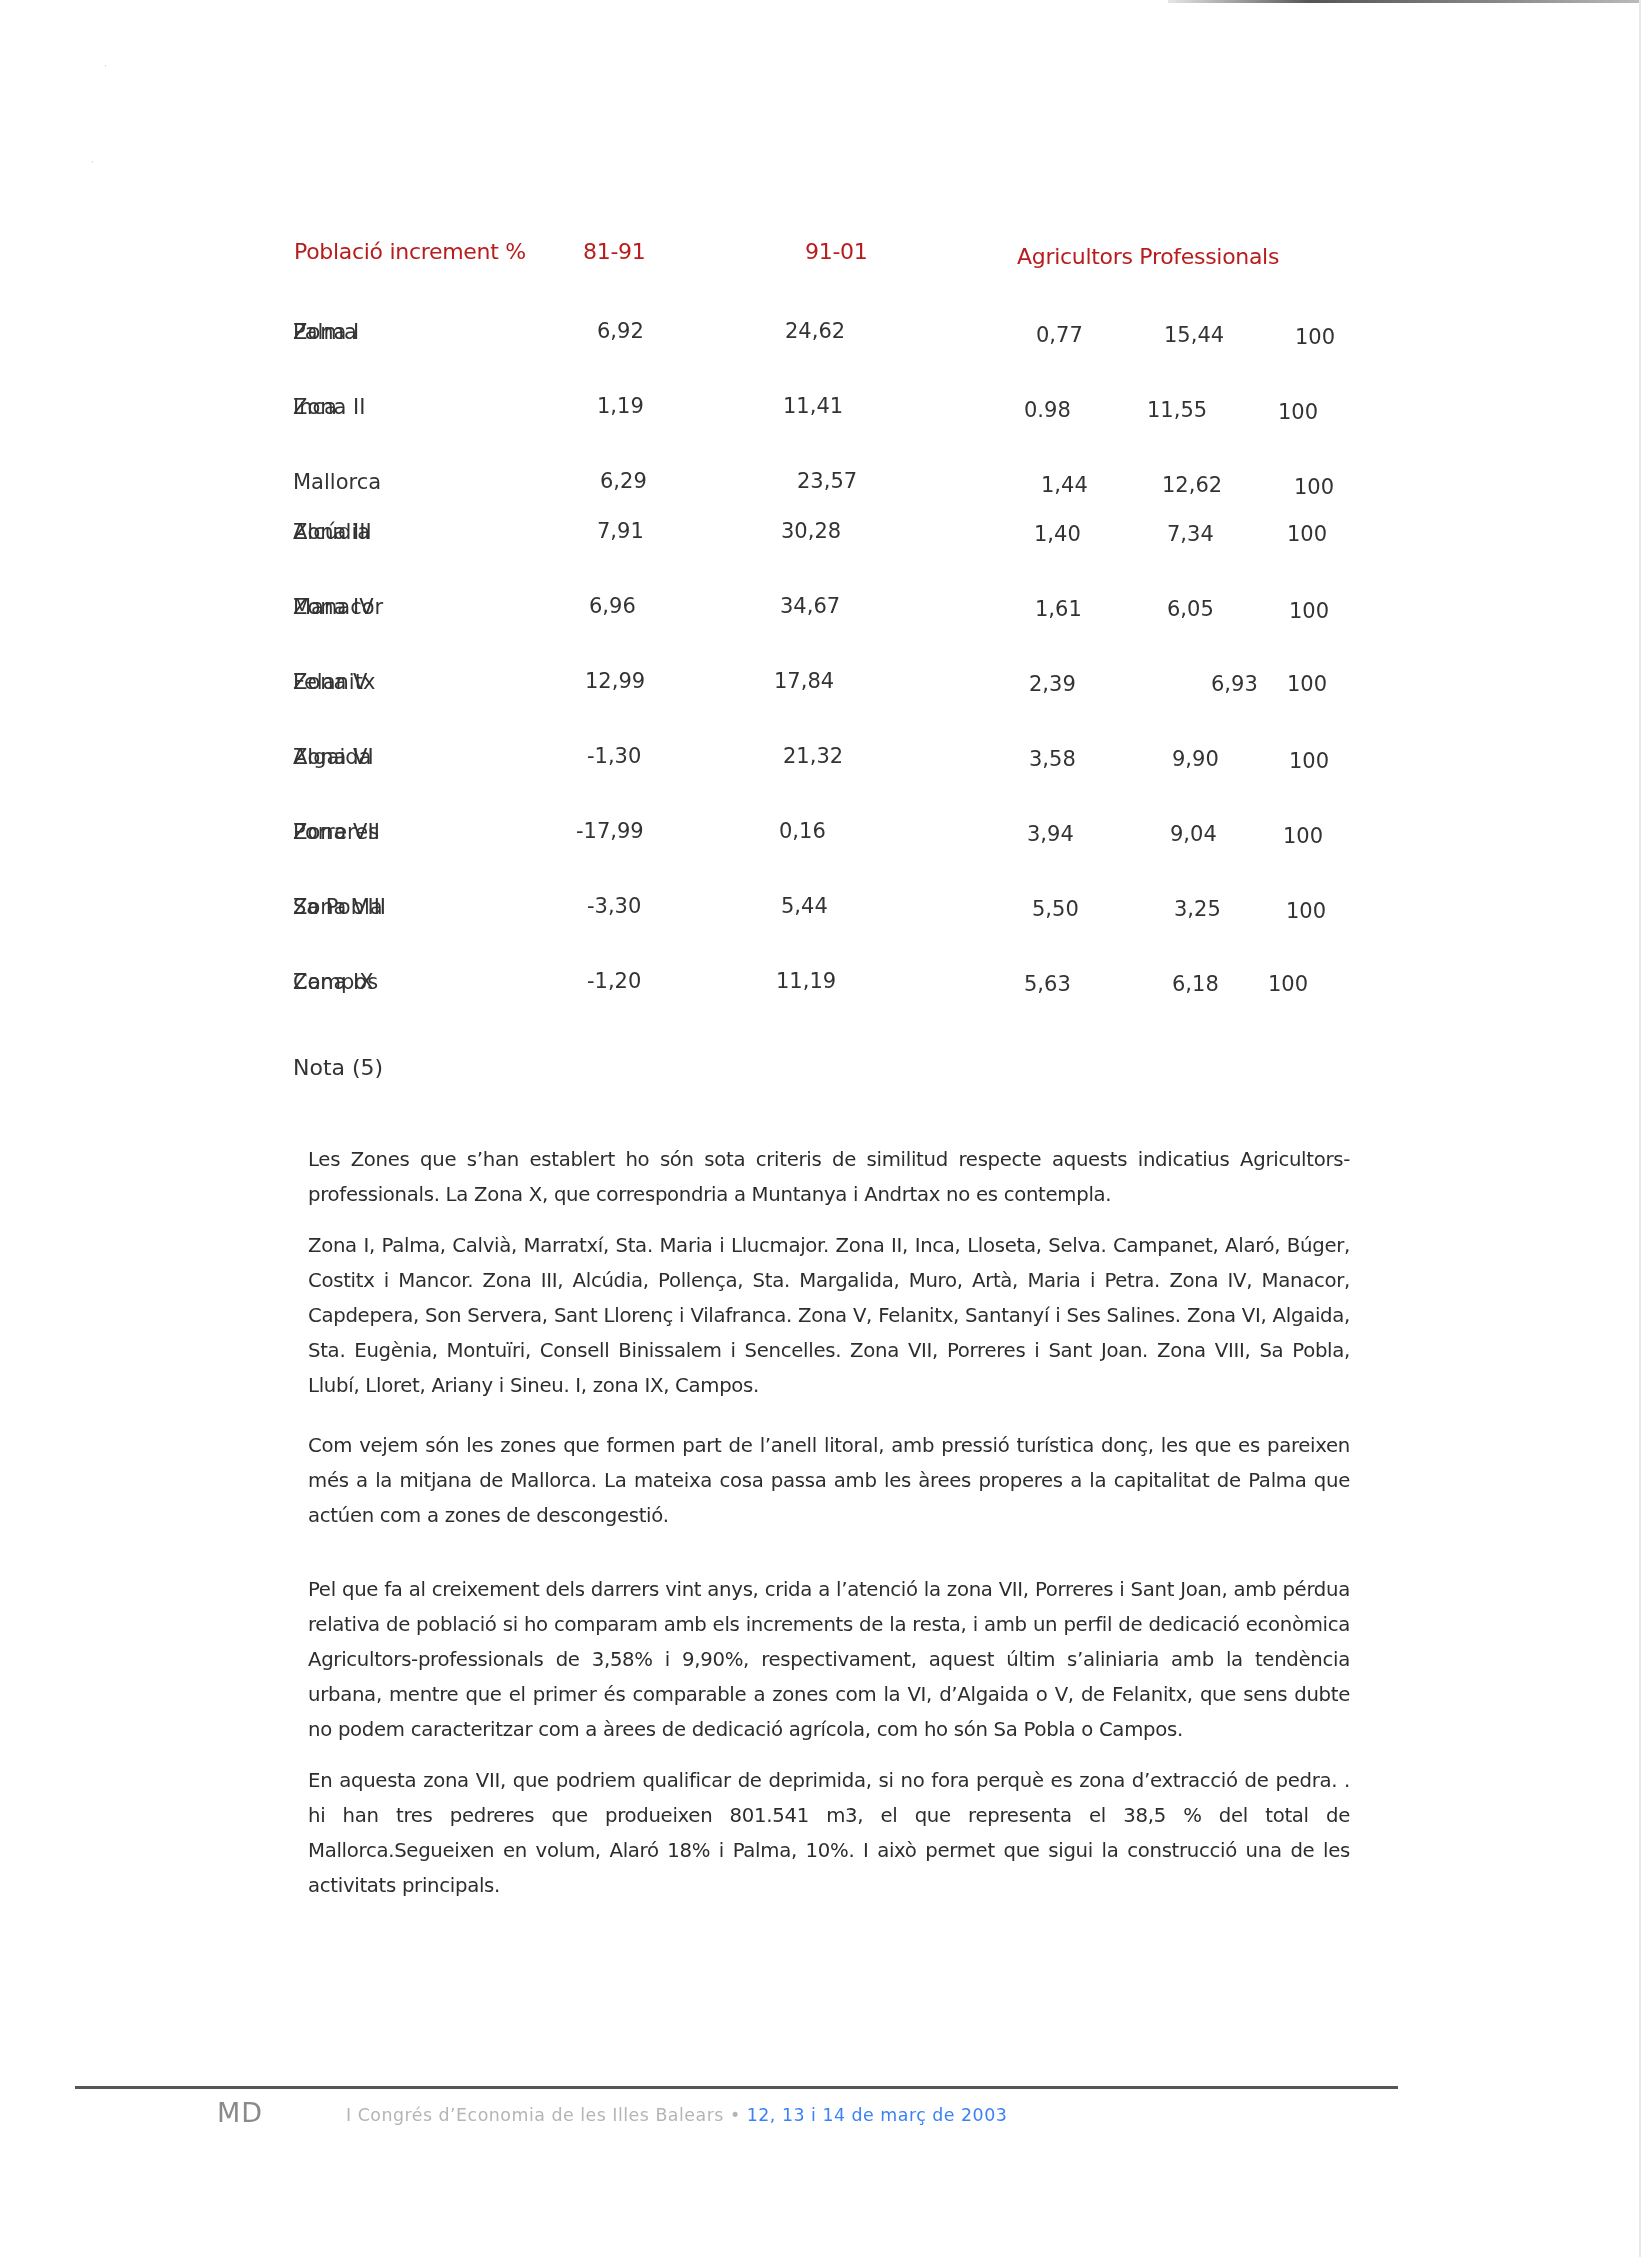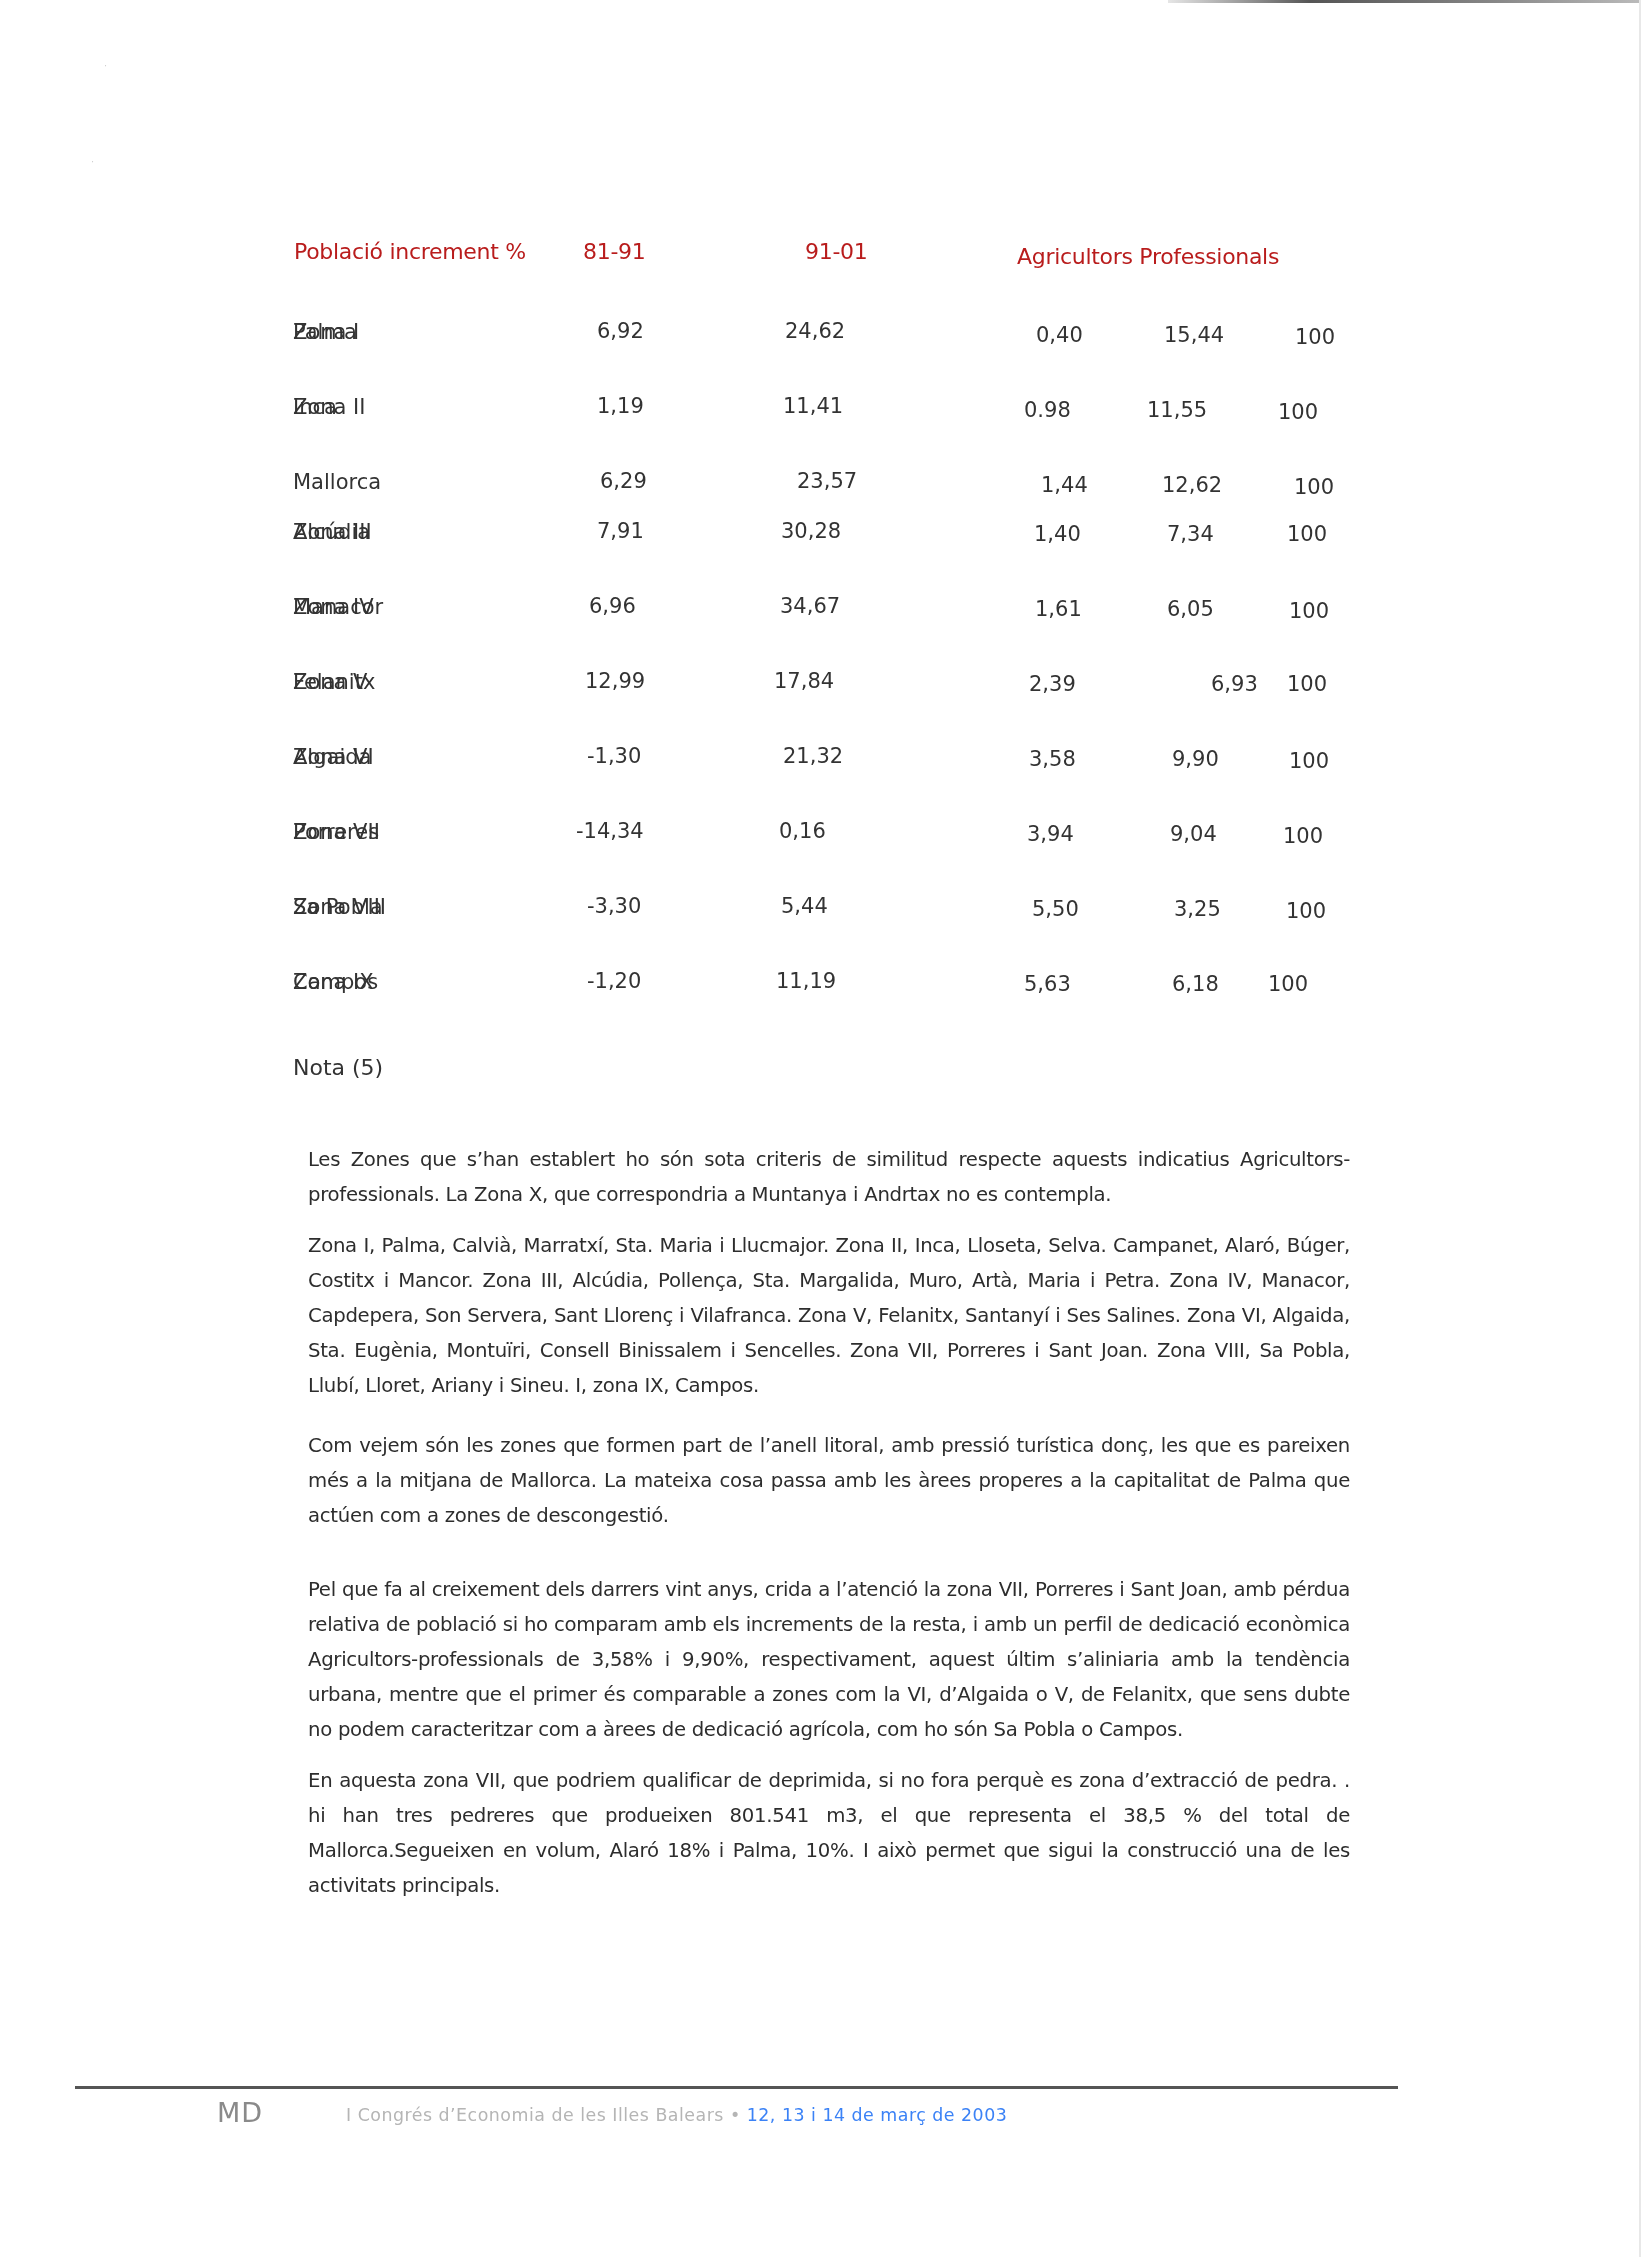--- a/index.html
+++ b/index.html
@@ -53,21 +53,21 @@
 
   <div style="height:41px;"></div>
 
   <div class="row">
     <span class="zone">
         <span>Zona I</span>
         <span class="l2">Palma</span>
       </span>
     <span style="left:304px;top:0;">6,92</span>
     <span style="left:492px;top:0;">24,62</span>
-    <span style="left:743px;top:3.9px;">0,40</span>
+    <span style="left:743px;top:3.9px;">0,77</span>
     <span style="left:871px;top:3.9px;">15,44</span>
     <span style="left:1002px;top:5.8px;">100</span>
   </div>
 
   <div class="row">
     <span class="zone">
         <span>Zona II</span>
         <span class="l2">Inca</span>
       </span>
     <span style="left:304px;top:0;">1,19</span>
@@ -134,21 +134,21 @@
     <span style="left:736px;top:2.9px;">3,58</span>
     <span style="left:879px;top:2.9px;">9,90</span>
     <span style="left:996px;top:4.8px;">100</span>
   </div>
 
   <div class="row">
     <span class="zone">
         <span>Zona VII</span>
         <span class="l2">Porreres</span>
       </span>
-    <span style="left:283px;top:0;">-14,34</span>
+    <span style="left:283px;top:0;">-17,99</span>
     <span style="left:486px;top:0;">0,16</span>
     <span style="left:734px;top:2.9px;">3,94</span>
     <span style="left:877px;top:2.9px;">9,04</span>
     <span style="left:990px;top:4.8px;">100</span>
   </div>
 
   <div class="row">
     <span class="zone">
         <span>Zona VIII</span>
         <span class="l2">Sa Pobla</span>

